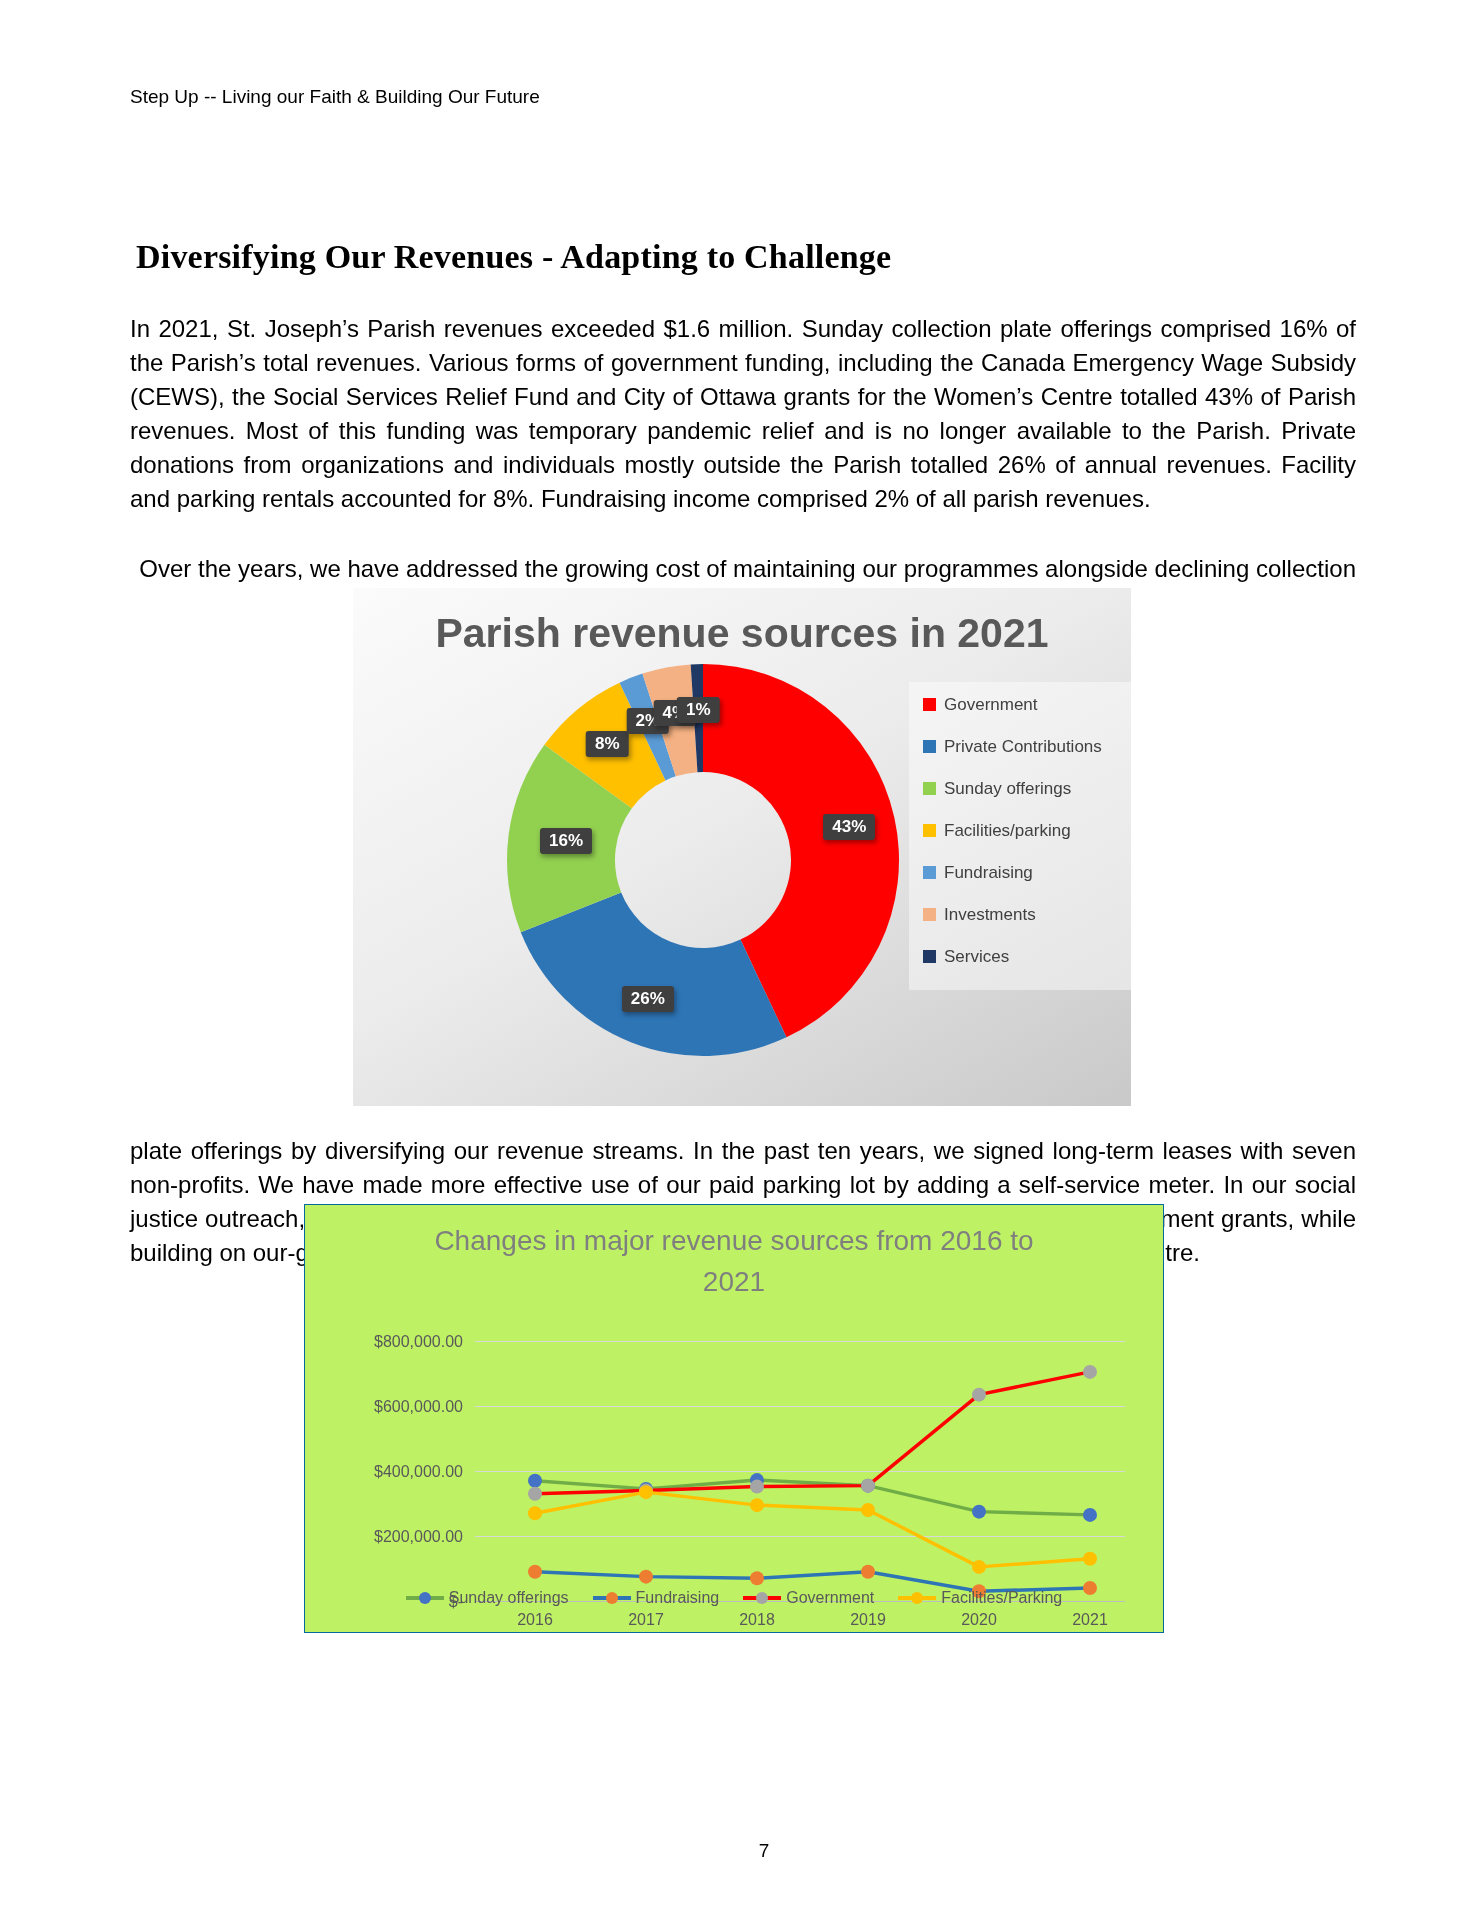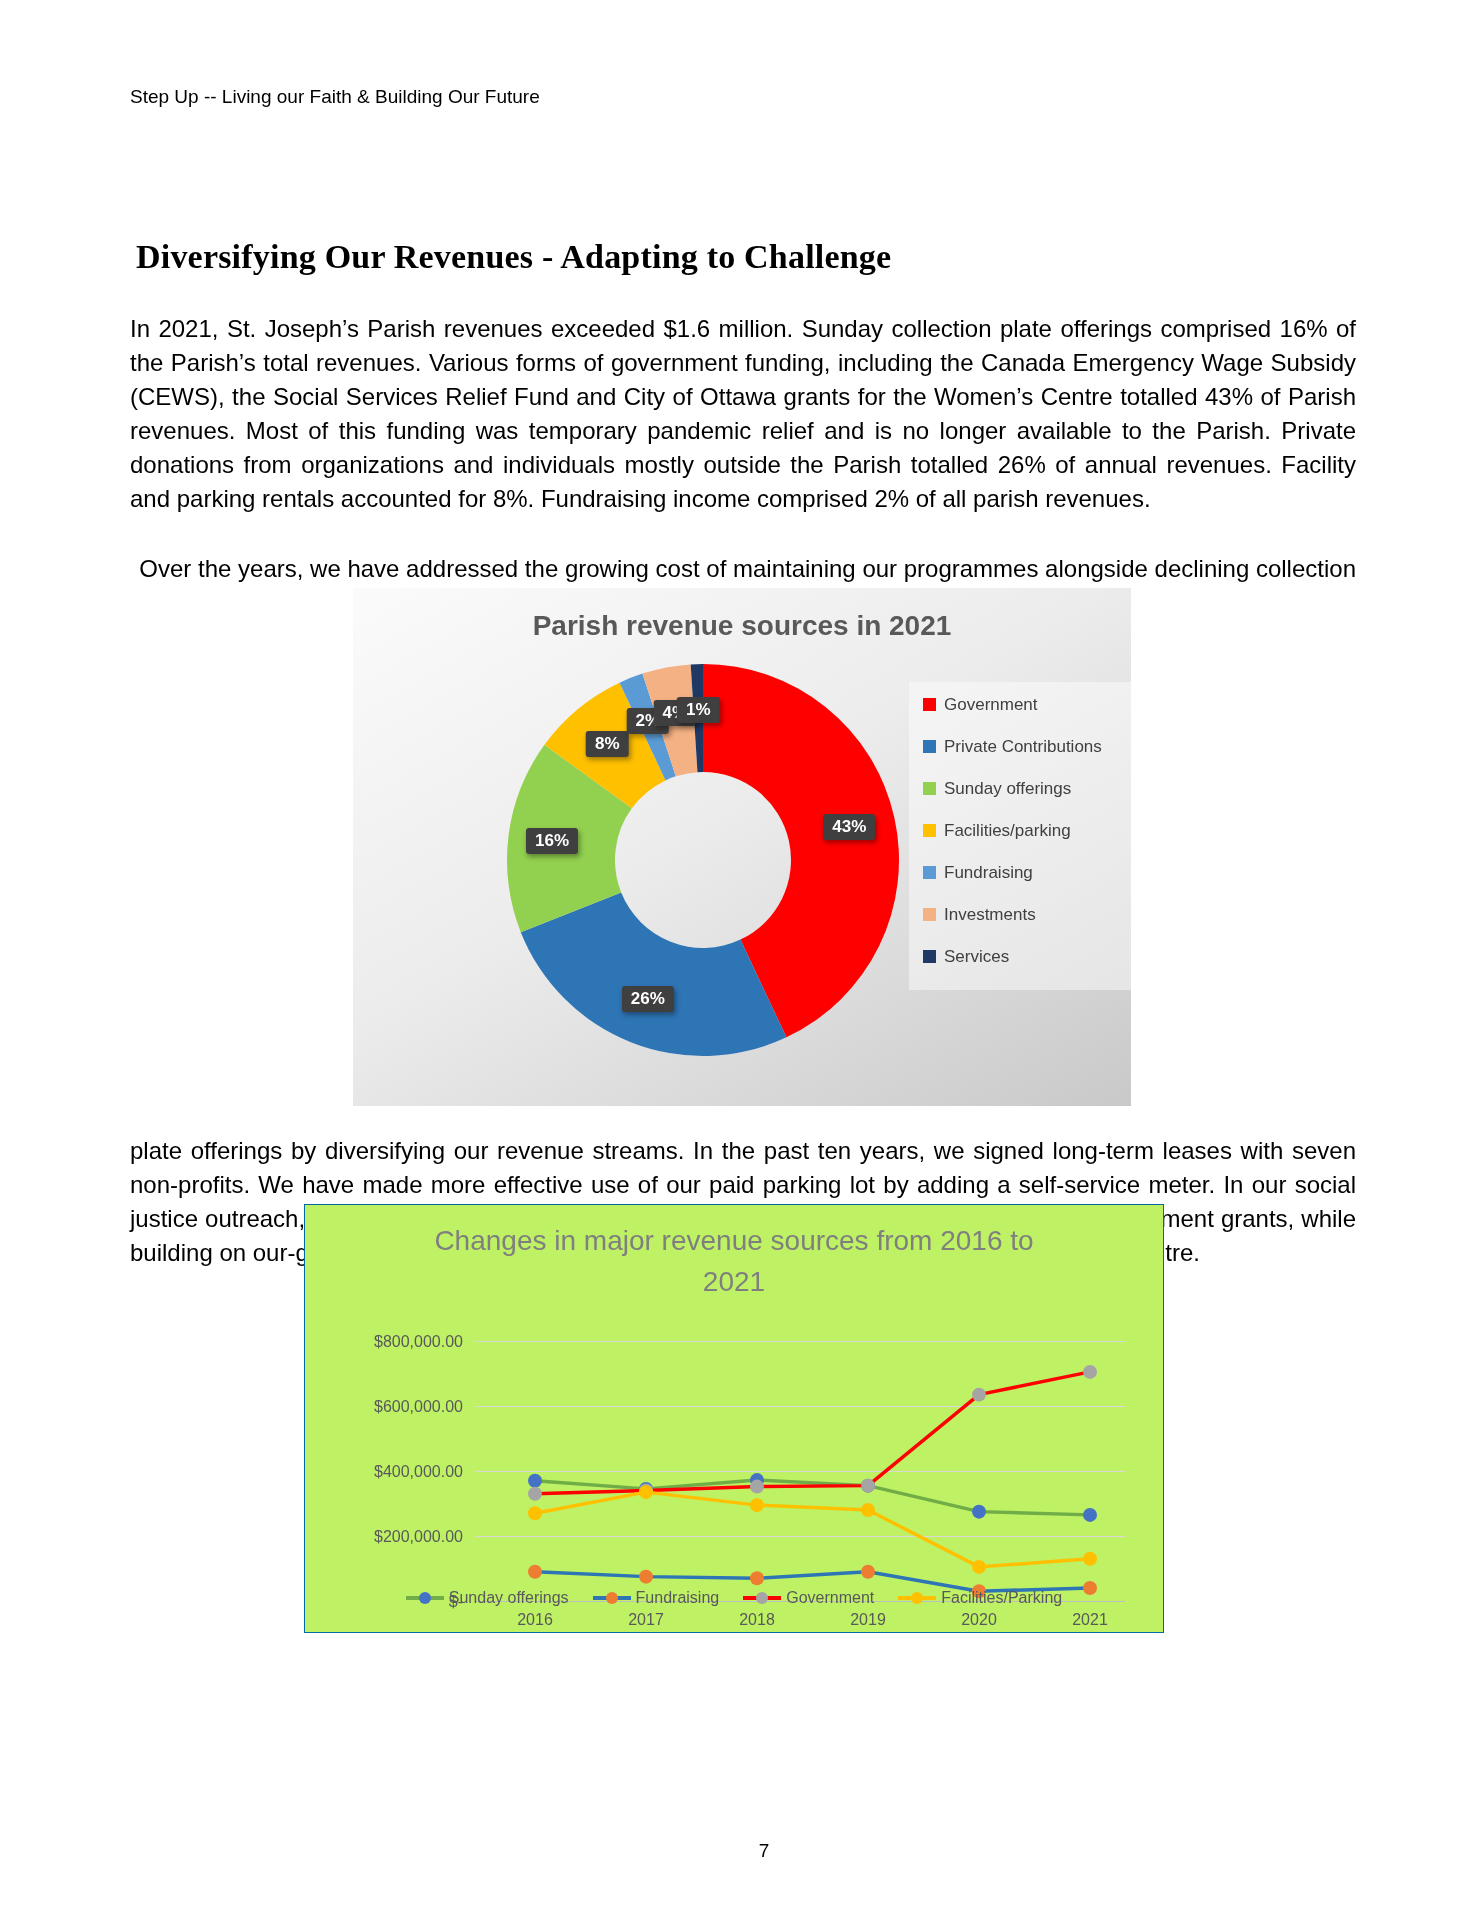--- a/index.html
+++ b/index.html
@@ -14,21 +14,21 @@
   .para{position:absolute;left:130px;width:1226px;margin:0;
         font-size:24px;line-height:34px;text-align:justify;}
   .p1{top:312px;}
   .p2a{top:552px;text-align:right;}
   .p2b{top:1120px;margin-top:14px;}
 
   
   .pie-panel{position:absolute;left:353px;top:588px;width:778px;height:518px;
              background:linear-gradient(150deg,#fbfbfb 0%,#ececec 45%,#c9c9c9 100%);}
   .pie-title{position:absolute;left:0;top:22px;width:100%;text-align:center;
-             font-size:28px;font-weight:700;color:#595959;}
+             font-size:41px;font-weight:700;color:#595959;}
   #donut-svg{position:absolute;left:0;top:0;}
   #pie-labels{position:absolute;left:0;top:0;right:0;bottom:0;pointer-events:none;}
   .pie-datalabel{position:absolute;transform:translate(-50%,-50%);
                  background:#3f3f3f;color:#fff;font-weight:700;font-size:17px;
                  padding:3px 9px;border-radius:3px;white-space:nowrap;
                  box-shadow:2px 3px 5px rgba(0,0,0,.35);}
   .pie-legend{position:absolute;left:556px;top:94px;width:216px;
               padding:12px 0 2px 14px;background:rgba(255,255,255,.45);}
   .pleg-item{display:flex;align-items:flex-start;margin:0 0 21px 0;
              font-size:17px;color:#404040;line-height:21px;}
@@ -70,21 +70,21 @@
         <path d="M 433.4527411467542 449.34610228333986 A 196 196 0 0 1 167.76380876590272 344.15241232619684 L 268.1796692418339 304.39496063625165 A 88 88 0 0 0 387.46857765772637 351.6247806170097 Z" fill="#2e75b6"></path>
         <path d="M 167.76380876590272 344.15241232619684 A 196 196 0 0 1 191.43266910251037 156.79409055067515 L 278.8065044950047 220.27489779826232 A 88 88 0 0 0 268.1796692418339 304.39496063625165 Z" fill="#92d050"></path>
         <path d="M 191.43266910251037 156.79409055067515 A 196 196 0 0 1 266.54725885324603 94.65389771666005 L 312.53142234227374 192.37521938299022 A 88 88 0 0 0 278.8065044950047 220.27489779826232 Z" fill="#ffc000"></path>
         <path d="M 266.54725885324603 94.65389771666005 A 196 196 0 0 1 289.43266910251043 85.59292280614986 L 322.8065044950047 188.30702656602648 A 88 88 0 0 0 312.53142234227374 192.37521938299022 Z" fill="#5b9bd5"></path>
         <path d="M 289.43266910251043 85.59292280614986 A 196 196 0 0 1 337.6930581722546 76.38676122805879 L 344.47443428142043 184.17364789831208 A 88 88 0 0 0 322.8065044950047 188.30702656602648 Z" fill="#f4b183"></path>
         <path d="M 337.6930581722546 76.38676122805879 A 196 196 0 0 1 350.0000000000001 76 L 350.00000000000006 184 A 88 88 0 0 0 344.47443428142043 184.17364789831208 Z" fill="#1f3864"></path>
       </svg>
     <div id="pie-labels">
         <div class="pie-datalabel" style="left: 496.388px; top: 239.279px;">43%</div>
         <div class="pie-datalabel" style="left: 294.781px; top: 411.466px;">26%</div>
-        <div class="pie-datalabel" style="left: 199px; top: 253.2px; text-align: right;">16%</div>
+        <div class="pie-datalabel" style="left: 213px; top: 253.2px; text-align: right;">16%</div>
         <div class="pie-datalabel" style="left: 254.386px; top: 156.423px;">8%</div>
         <div class="pie-datalabel" style="left: 294.781px; top: 132.534px;">2%</div>
         <div class="pie-datalabel" style="left: 321.893px; top: 124.657px;">4%</div>
         <div class="pie-datalabel" style="left: 345.288px; top: 122.074px;">1%</div>
       </div>
     <div class="pie-legend" id="pie-legend">
         <div class="pleg-item">
           <span class="pleg-swatch" style="background: rgb(255, 0, 0);"></span>
           <span>Government</span>
         </div>

